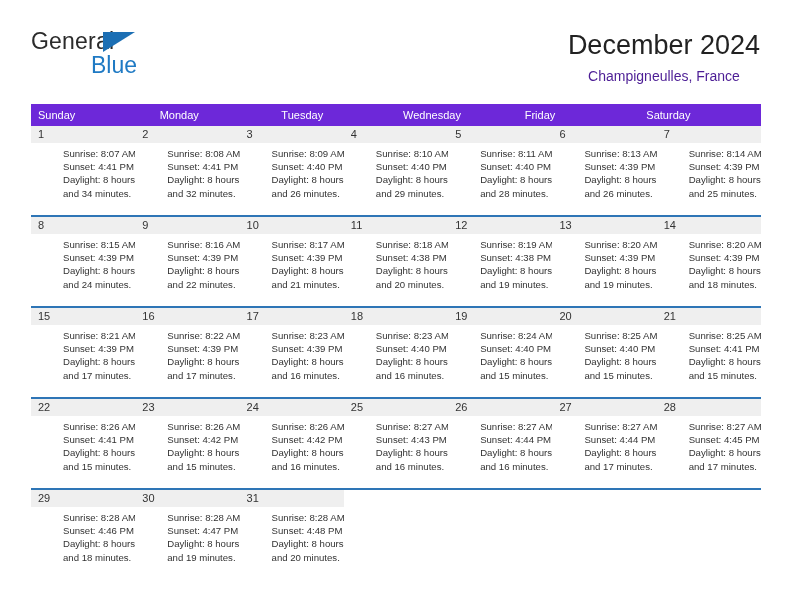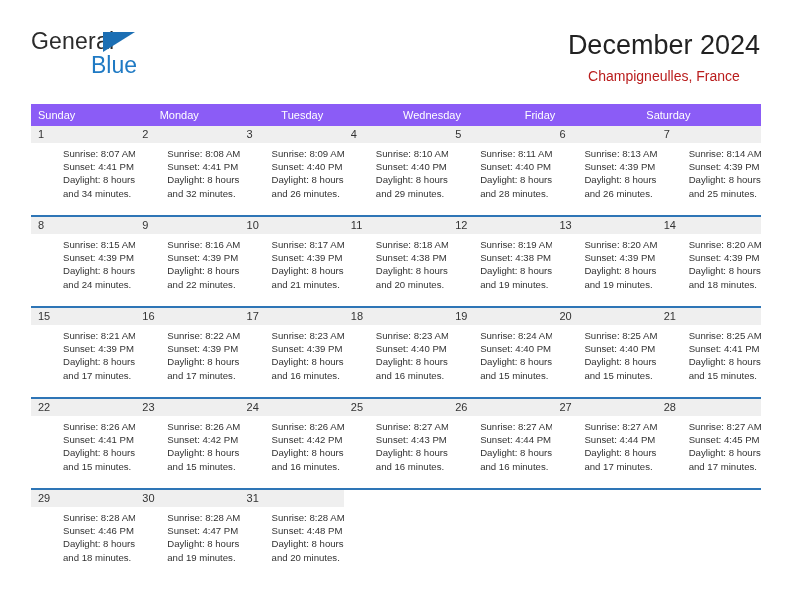--- a/index.html
+++ b/index.html
@@ -69,36 +69,36 @@
     text-align: center;
   }
   .cal-title {
     font-size: 27px;
     color: #222222;
     line-height: 34px;
     white-space: nowrap;
   }
   .cal-subtitle {
     font-size: 14px;
-    color: #b91c1c;
+    color: #4c1d95;
     line-height: 20px;
     margin-top: 4px;
     white-space: nowrap;
   }
 
   
   .calendar {
     position: absolute;
     left: 31px;
     top: 104px;
     width: 730px;
   }
   .dow-row {
     display: flex;
-    background: #8b5cf6;
+    background: #6d28d9;
     height: 22px;
   }
   .dow {
     flex: 1 1 0;
     color: #ffffff;
     font-size: 11px;
     line-height: 22px;
     padding-left: 7px;
     box-sizing: border-box;
     white-space: nowrap;

